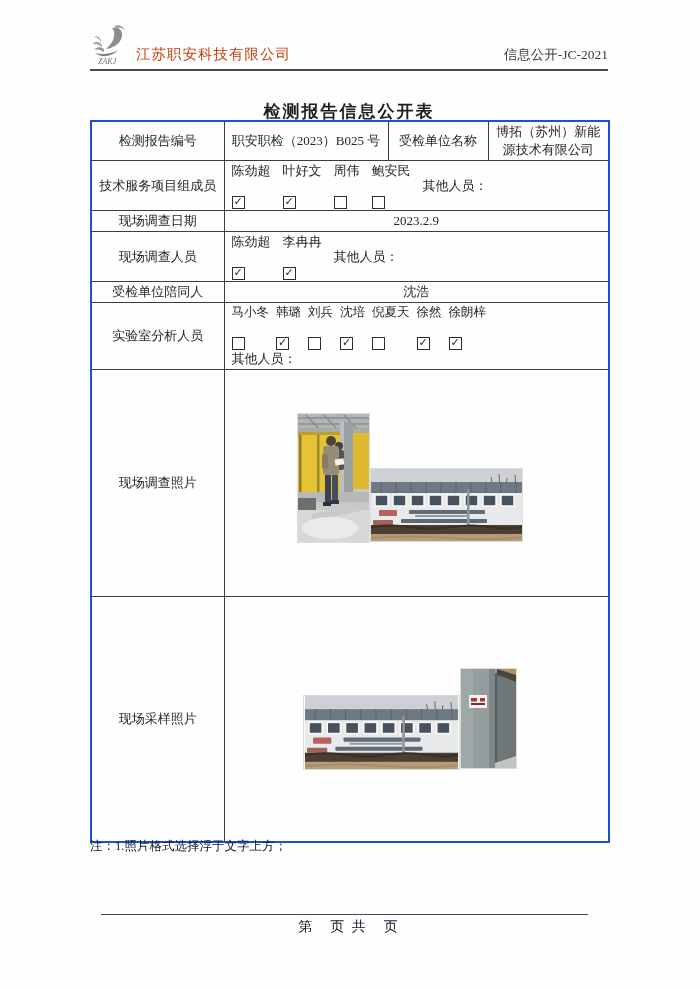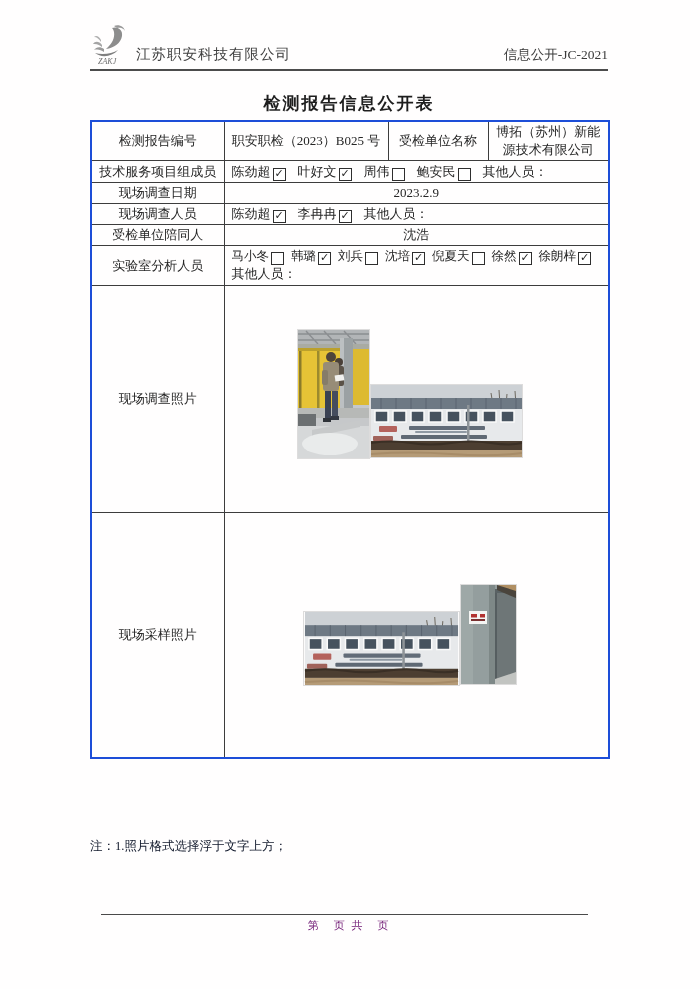--- a/index.html
+++ b/index.html
@@ -2,49 +2,49 @@
 <html><head>
 <meta charset="utf-8">
 <style>
   html,body{margin:0;padding:0;background:#ffffff;}
   .page{position:relative;width:700px;height:989px;background:#fffefe;overflow:hidden;
         font-family:"Liberation Serif","DejaVu Serif",serif;color:#2b2b2b;}
 
   
   .header{position:absolute;left:90px;top:24px;width:518px;height:45px;border-bottom:2px solid #4c4c4c;}
   .logo{position:absolute;left:2px;top:0px;width:40px;height:42px;}
-  .company{position:absolute;left:46px;bottom:5px;font-size:14.5px;color:#404040;letter-spacing:1px;}
+  .company{position:absolute;left:46px;bottom:5px;font-size:14.5px;color:#c2410c;letter-spacing:1px;}
   .doccode{position:absolute;right:0px;bottom:5px;font-size:13.5px;color:#3a3a3a;margin-left:24px;}
 
   
-  .title{position:absolute;left:90px;top:92px;width:518px;text-align:center;
+  .title{position:absolute;left:90px;top:100px;width:518px;text-align:center;
          font-size:17px;font-weight:bold;letter-spacing:2px;color:#1e1e1e;}
 
   
   table.form{position:absolute;left:90px;top:120px;width:518px;border-collapse:collapse;
              table-layout:fixed;font-size:13px;color:#262626;}
   table.form{border:2px solid #1d4ed8;}
   table.form td{border:1px solid #3d3d3d;padding:1px 4px;vertical-align:middle;overflow:hidden;}
   td.lab{text-align:center;}
   td.ctr{text-align:center;}
   td.bold{font-weight:bold;font-size:13.5px;text-align:center;}
   .members{display:flex;align-items:center;gap:12px;padding-left:3px;flex-wrap:nowrap;}
   .members.tight{gap:7px;font-size:12.5px;}
-  .member{display:inline-flex;align-items:flex-end;gap:2px;white-space:nowrap;}
+  .member{display:inline-flex;align-items:flex-start;gap:16px;white-space:nowrap;flex-direction:column;}
   .cb{display:inline-block;width:11px;height:11px;border:1.5px solid #2e2e2e;
       font:bold 11px/10px "DejaVu Sans",sans-serif;text-align:center;color:#1d1d1d;background:#fff;}
   .otherline{padding-left:3px;}
   td.photo-cell{position:relative;padding:0;}
   .ph{position:absolute;box-shadow:0 0 0 1px rgba(120,120,120,.25);}
 
   
   .note{position:absolute;left:90px;top:838px;font-size:12.5px;color:#0f172a;}
   .footline{position:absolute;left:101px;top:914px;width:487px;border-top:1.5px solid #4a4a4a;}
   .footer{position:absolute;left:90px;top:918px;width:518px;text-align:center;
-          font-size:11px;color:#701a75;letter-spacing:2px;}
+          font-size:14px;color:#0f172a;letter-spacing:2px;}
 </style>
 </head>
 <body>
 
 <div class="page">
 
   <div class="header">
     <svg class="logo" viewBox="0 0 40 42">
       <path d="M20,4 C26,2 31,6 30,12 C29,19 22,24 14,25 C20,20 23,14 22,8 C21.5,5.5 20.5,4.5 20,4 Z" fill="#8d8d8d"></path>
       <path d="M22,2 C27,0 33,3 33,8 C33,5 29,3 25,4 Z" fill="#9a9a9a"></path>

